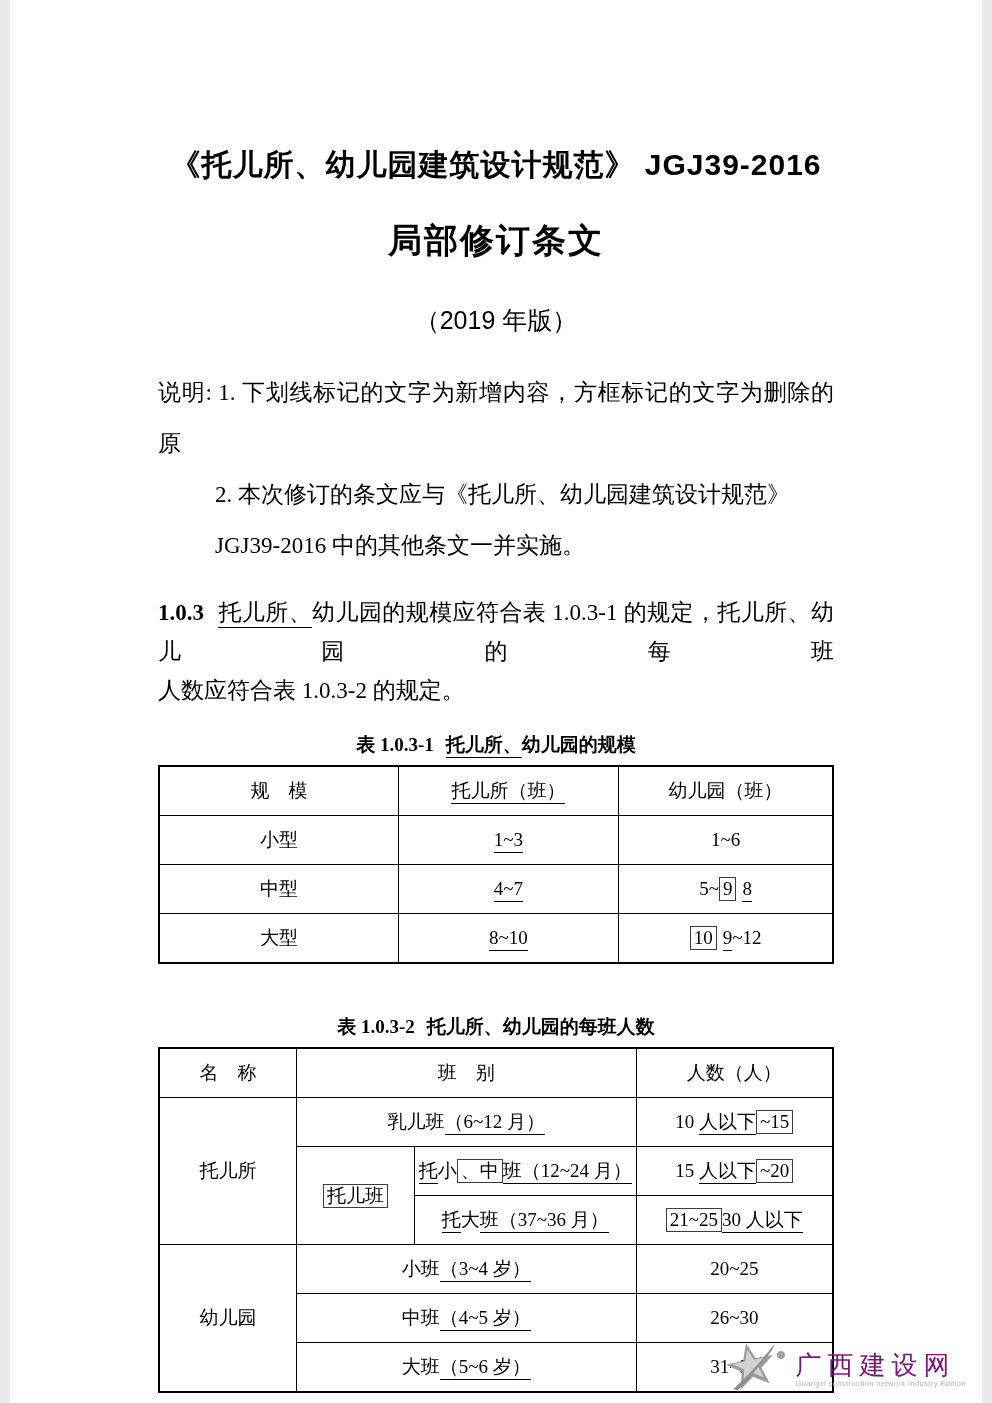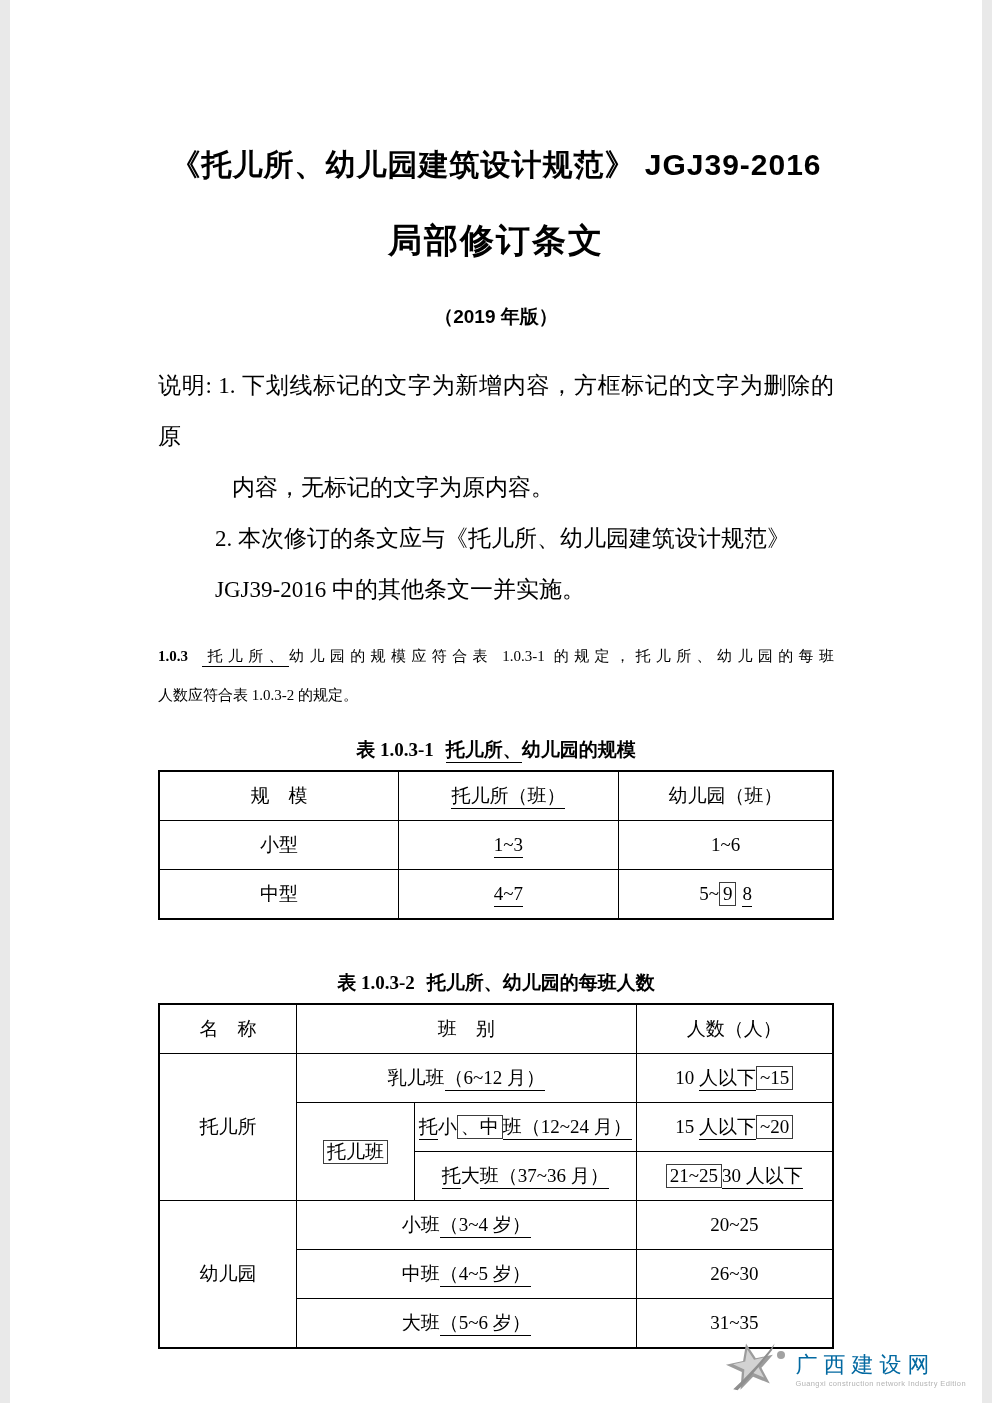--- a/index.html
+++ b/index.html
@@ -31,43 +31,43 @@
     text-align: center;
     font-family: "Liberation Sans", "DejaVu Sans", sans-serif;
     font-weight: 700;
     font-size: 34px;
     letter-spacing: 2px;
   }
   .edition {
     margin-top: 40px;
     text-align: center;
     font-family: "Liberation Sans", "DejaVu Sans", sans-serif;
-    font-weight: 700;
-    font-size: 19px;
+    font-weight: 400;
+    font-size: 25px;
   }
 
   
   .notes { margin-top: 30px; font-size: 23px; }
   .notes .nline { line-height: 51px; white-space: nowrap; }
   .notes .indent-cont { padding-left: 74px; }
   .notes .indent-num  { padding-left: 57px; }
   .notes .full { text-align: justify; text-align-last: justify; white-space: normal; }
 
   
   .section-heading {
     margin-top: 92px;
     text-align: center;
     font-size: 25px;
     font-weight: 700;
   }
   .section-heading .sec-no { margin-right: 22px; }
   .section-heading .sec-t2 { margin-left: 52px; }
 
   
-  .clause { margin-top: 22px; font-size: 15px; }
+  .clause { margin-top: 22px; font-size: 23px; }
   .clause .cline { line-height: 39px; }
   .clause .justify-full { text-align: justify; text-align-last: justify; }
   .clause .num { font-weight: 700; margin-right: 14px; }
 
   
   .u { border-bottom: 1.6px solid #000; padding-bottom: 2px; }
   .del { border: 1.4px solid #3c3c3c; padding: 0 3px 1px 3px; }
   .gap-l { margin-left: 6px; }
 
   
@@ -103,23 +103,23 @@
   .watermark {
     position: absolute;
     right: 16px;
     bottom: 6px;
     display: flex;
     align-items: center;
   }
   .wm-text { margin-left: 8px; }
   .wm-name {
     font-family: "Liberation Sans", "DejaVu Sans", sans-serif;
-    font-size: 22px;
+    font-size: 26px;
     letter-spacing: 6px;
-    color: #0369a1;
+    color: #701a75;
     line-height: 28px;
     white-space: nowrap;
   }
   .wm-tagline {
     font-family: "Liberation Sans", "DejaVu Sans", sans-serif;
     font-size: 7.5px;
     color: #b3b3b3;
     letter-spacing: 0.4px;
     white-space: nowrap;
   }
@@ -129,21 +129,20 @@
 
 <div class="page">
   <div class="content">
 
     <div class="title1">《托儿所、幼儿园建筑设计规范》 JGJ39-2016</div>
     <div class="title2">局部修订条文</div>
     <div class="edition">（2019 年版）</div>
 
     <div class="notes">
       <div class="nline full">说明: 1. 下划线标记的文字为新增内容，方框标记的文字为删除的原</div>
-      <div class="nline indent-cont">内容，无标记的文字为原内容。</div>
       <div class="nline indent-num">2. 本次修订的条文应与《托儿所、幼儿园建筑设计规范》</div>
       <div class="nline indent-num">JGJ39-2016 中的其他条文一并实施。</div>
     </div>
 
 
     <div class="clause">
       <div class="cline justify-full"><span class="num">1.0.3</span><span class="u">托儿所、</span><span>幼儿园的规模应符合表 1.0.3-1 的规定，托儿所、幼儿园的每班</span></div>
       <div class="cline">人数应符合表 1.0.3-2 的规定。</div>
     </div>
 
@@ -165,20 +164,25 @@
         </tr>
         <tr>
           <td>小型</td>
           <td><span class="u">1~3</span></td>
           <td>1~6</td>
         </tr>
         <tr>
           <td>中型</td>
           <td><span class="u">4~7</span></td>
           <td><span>5~</span><span class="del">9</span><span class="u gap-l">8</span></td>
+        </tr>
+        <tr>
+          <td>大型</td>
+          <td><span class="u">8~10</span></td>
+          <td><span class="del">10</span><span class="u gap-l">9</span><span>~12</span></td>
         </tr>
       </tbody>
     </table>
 
     <div class="tcaption cap2">
       <span class="cap-label">表 1.0.3-2</span><span>托儿所、幼儿园的每班人数</span>
     </div>
 
     <table class="spec t2">
       <colgroup>

